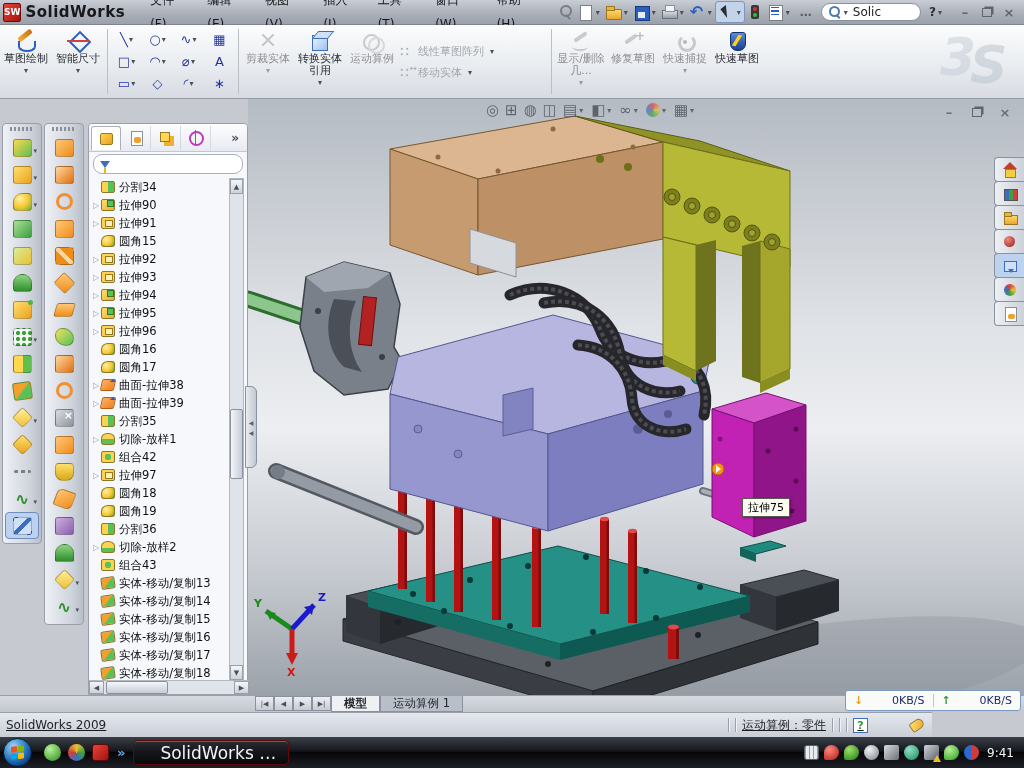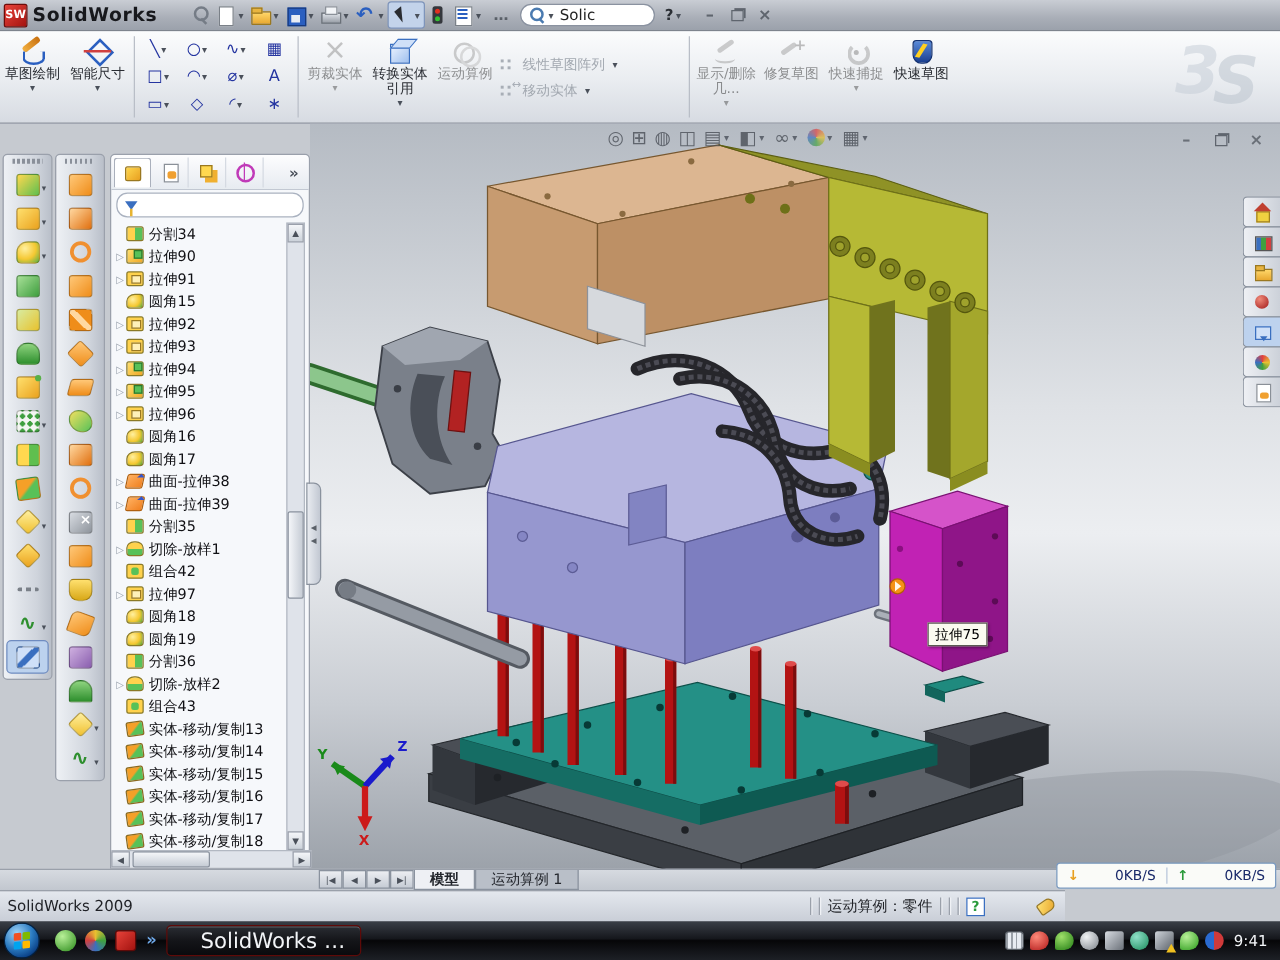--- a/index.html
+++ b/index.html
@@ -227,21 +227,21 @@
   .dtab.active{background:#eef0f4;font-weight:bold;text-align:center;}
   
   #netov{position:absolute;left:845px;top:690px;width:176px;height:21px;background:#fafbf8;border:1px solid #7a9ac0;border-radius:3px;
     display:flex;align-items:center;z-index:8;font-size:11px;color:#1a2a6a;}
   .netcell{flex:1;display:flex;align-items:center;justify-content:space-between;padding:0 8px;}
   .netcell:first-child{border-right:1px solid #b8c6da;}
   .net-down{color:#e8a020;font-weight:bold;}
   .net-up{color:#2a9a3a;font-weight:bold;}
 
   
-  #statusbar{position:absolute;left:0;top:712px;width:852px;height:25px;background:linear-gradient(180deg,#e4e8ee,#c9ced7);border-top:1px solid #9aa0aa;display:flex;align-items:center;}
+  #statusbar{position:absolute;left:0;top:712px;width:932px;height:25px;background:linear-gradient(180deg,#e4e8ee,#c9ced7);border-top:1px solid #9aa0aa;display:flex;align-items:center;text-decoration:underline;}
   #sbapp{margin-left:6px;color:#1f2126;}
   #sbright{margin-left:auto;display:flex;align-items:center;gap:6px;margin-right:8px;}
   .sbsep{width:1px;height:14px;background:#9aa0aa;box-shadow:1px 0 0 #f0f2f6;}
   #sbedit{color:#1f2126;}
   #sbhelp{width:15px;height:15px;background:#fff;border:1px solid #3a6fc0;color:#2a9a3a;font-weight:bold;font-size:11px;display:flex;align-items:center;justify-content:center;}
   #sbtag{width:14px;height:10px;background:linear-gradient(135deg,#ffe06e,#e8a830);border:1px solid #9a7820;border-radius:2px 5px 5px 2px;transform:rotate(-35deg);margin-left:36px;}
 
   
   #taskbar{position:absolute;left:0;top:737px;width:1024px;height:31px;
     background:linear-gradient(180deg,#3a3f47 0%,#15171c 45%,#060608 50%,#1d2026 100%);display:flex;align-items:center;}
@@ -281,20 +281,29 @@
   #clock{color:#f2f4f7;font-size:12px;margin-right:10px;}
 </style>
 </head>
 <body>
 
 <div id="app">
 
   <div id="titlebar">
     <div class="swcube">SW</div>
     <div class="logotext">SolidWorks</div>
+    <div id="menus">
+        <span class="menu">文件(F)</span>
+        <span class="menu">编辑(E)</span>
+        <span class="menu">视图(V)</span>
+        <span class="menu">插入(I)</span>
+        <span class="menu">工具(T)</span>
+        <span class="menu">窗口(W)</span>
+        <span class="menu">帮助(H)</span>
+      </div>
     <div id="tbtools">
         <span class="tool ic-pin">
         <span class="tic"></span>
         <span class="tg"></span>
 
       </span>
         <span class="tool ic-new caret">
         <span class="tic"></span>
         <span class="tg"></span>
         <span class="caret-s">▾</span>

